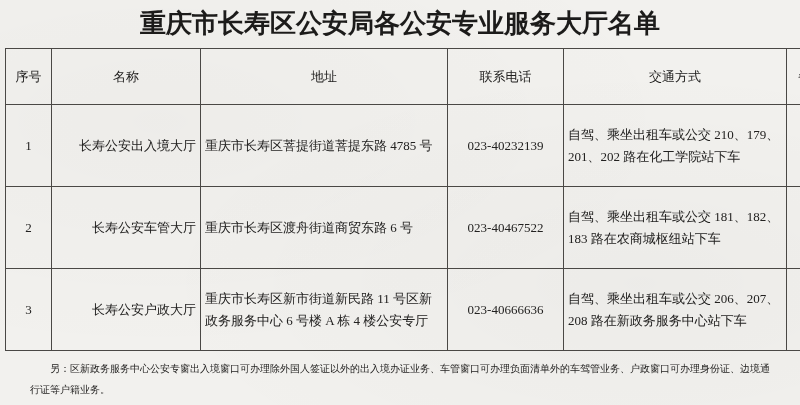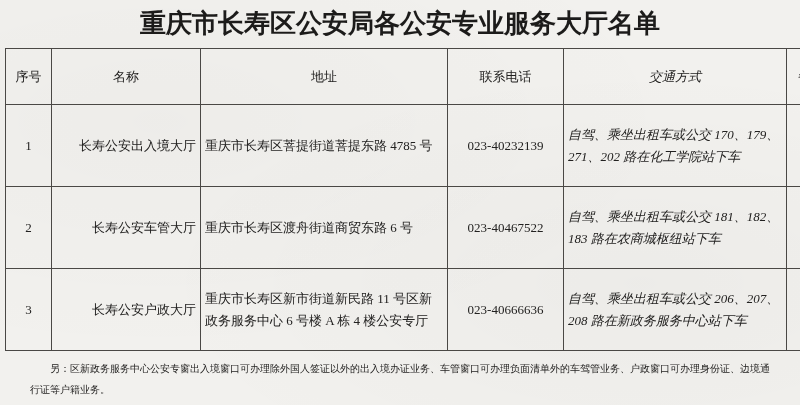--- a/index.html
+++ b/index.html
@@ -53,21 +53,21 @@
     padding: 2px 4px;
     line-height: 22px;
     overflow: hidden;
   }
   tr.header-row { height: 56px; }
   tr.data-row { height: 82px; }
   .col-index    { width: 37px;  text-align: center; }
   .col-name     { width: 140px; text-align: right; }
   .col-address  { width: 238px; text-align: left; margin-top: 32px; }
   .col-phone    { width: 107px; text-align: center; }
-  .col-transport{ width: 214px; text-align: left; padding-left: 6px; font-style: italic; }
+  .col-transport{ width: 214px; text-align: left; padding-left: 6px; }
   .col-note     { width: 40px;  text-align: center; }
   th.col-index, th.col-name, th.col-address, th.col-phone, th.col-transport, th.col-note {
     text-align: center;
     font-size: 15px;
   }
   .footnote {
     position: absolute;
     top: 358px;
     left: 30px;
     width: 742px;
@@ -90,21 +90,21 @@
       <th class="col-address">地址</th>
       <th class="col-phone">联系电话</th>
       <th class="col-transport">交通方式</th>
       <th class="col-note">备注</th>
     </tr>
     <tr class="data-row">
       <td class="col-index">1</td>
       <td class="col-name">长寿公安出入境大厅</td>
       <td class="col-address">重庆市长寿区菩提街道菩提东路 4785 号</td>
       <td class="col-phone">023-40232139</td>
-      <td class="col-transport">自驾、乘坐出租车或公交 170、179、271、202 路在化工学院站下车</td>
+      <td class="col-transport">自驾、乘坐出租车或公交 210、179、201、202 路在化工学院站下车</td>
       <td class="col-note"></td>
     </tr>
     <tr class="data-row">
       <td class="col-index">2</td>
       <td class="col-name">长寿公安车管大厅</td>
       <td class="col-address">重庆市长寿区渡舟街道商贸东路 6 号</td>
       <td class="col-phone">023-40467522</td>
       <td class="col-transport">自驾、乘坐出租车或公交 181、182、183 路在农商城枢纽站下车</td>
       <td class="col-note"></td>
     </tr>

